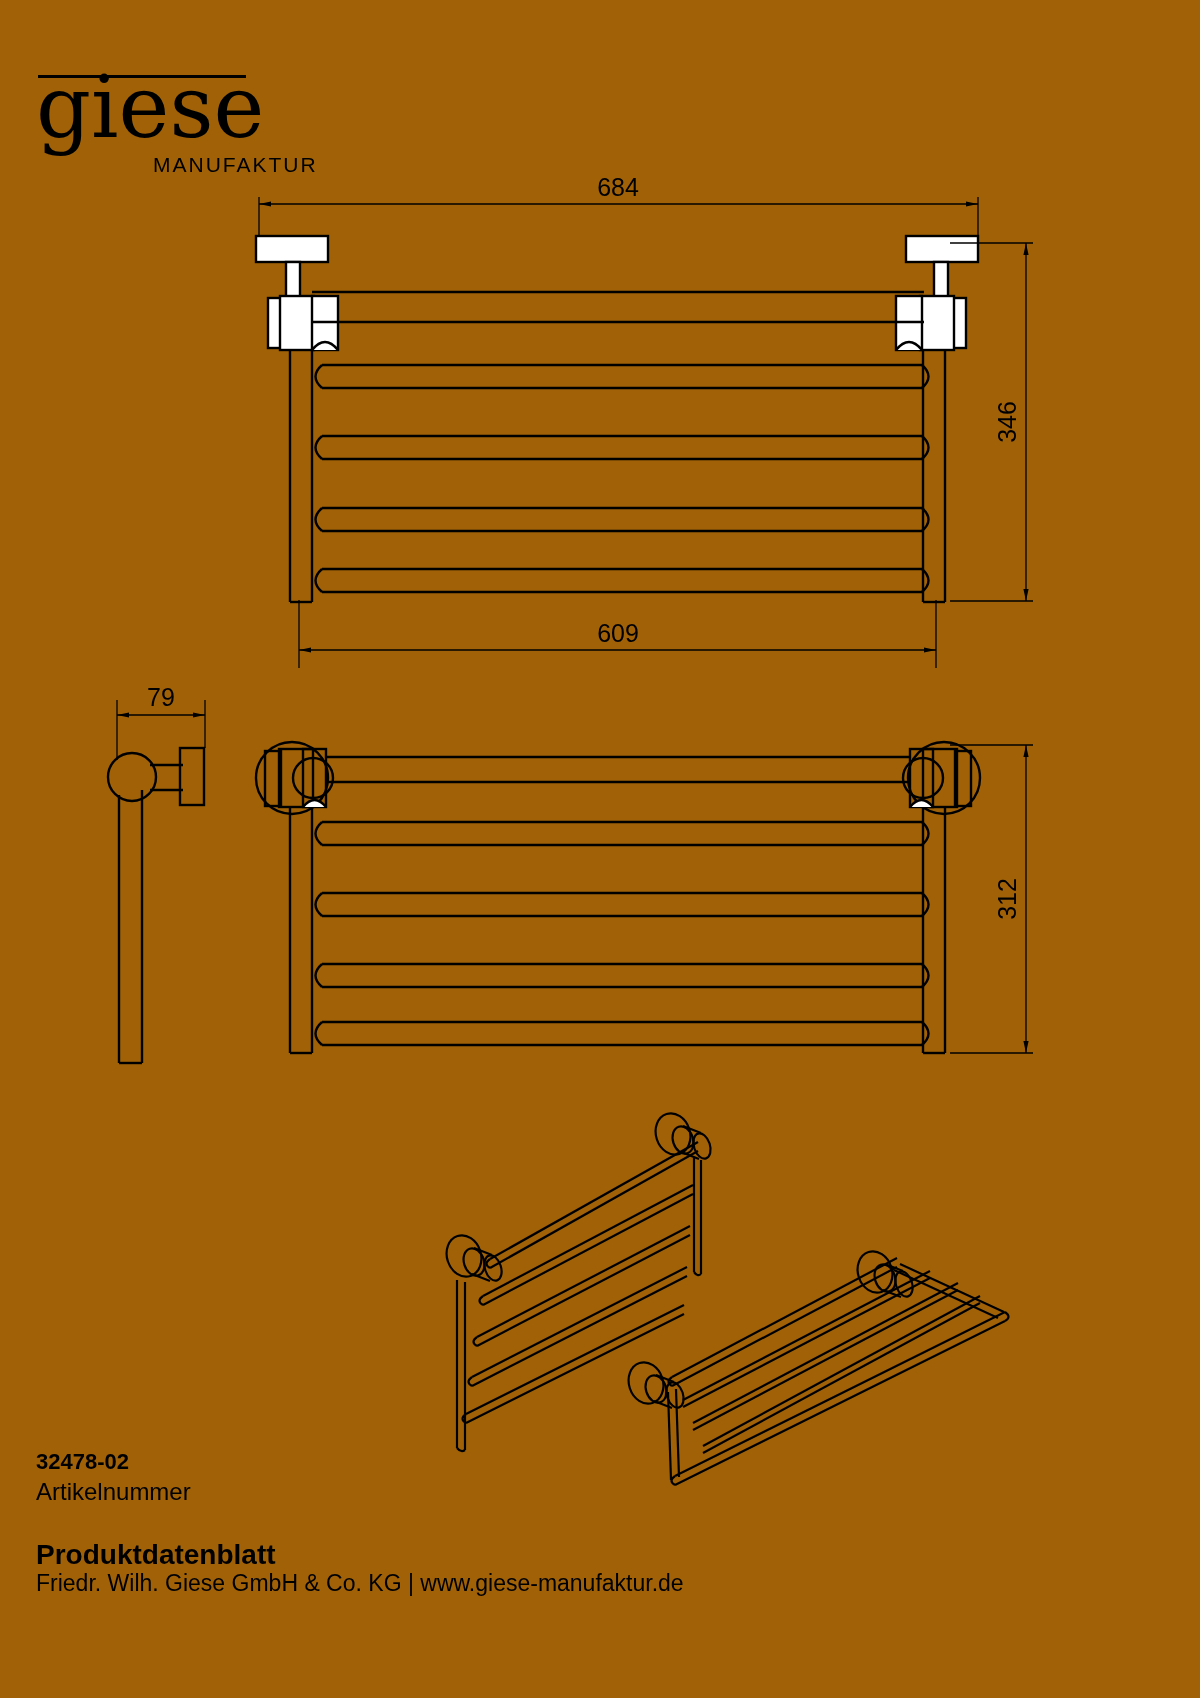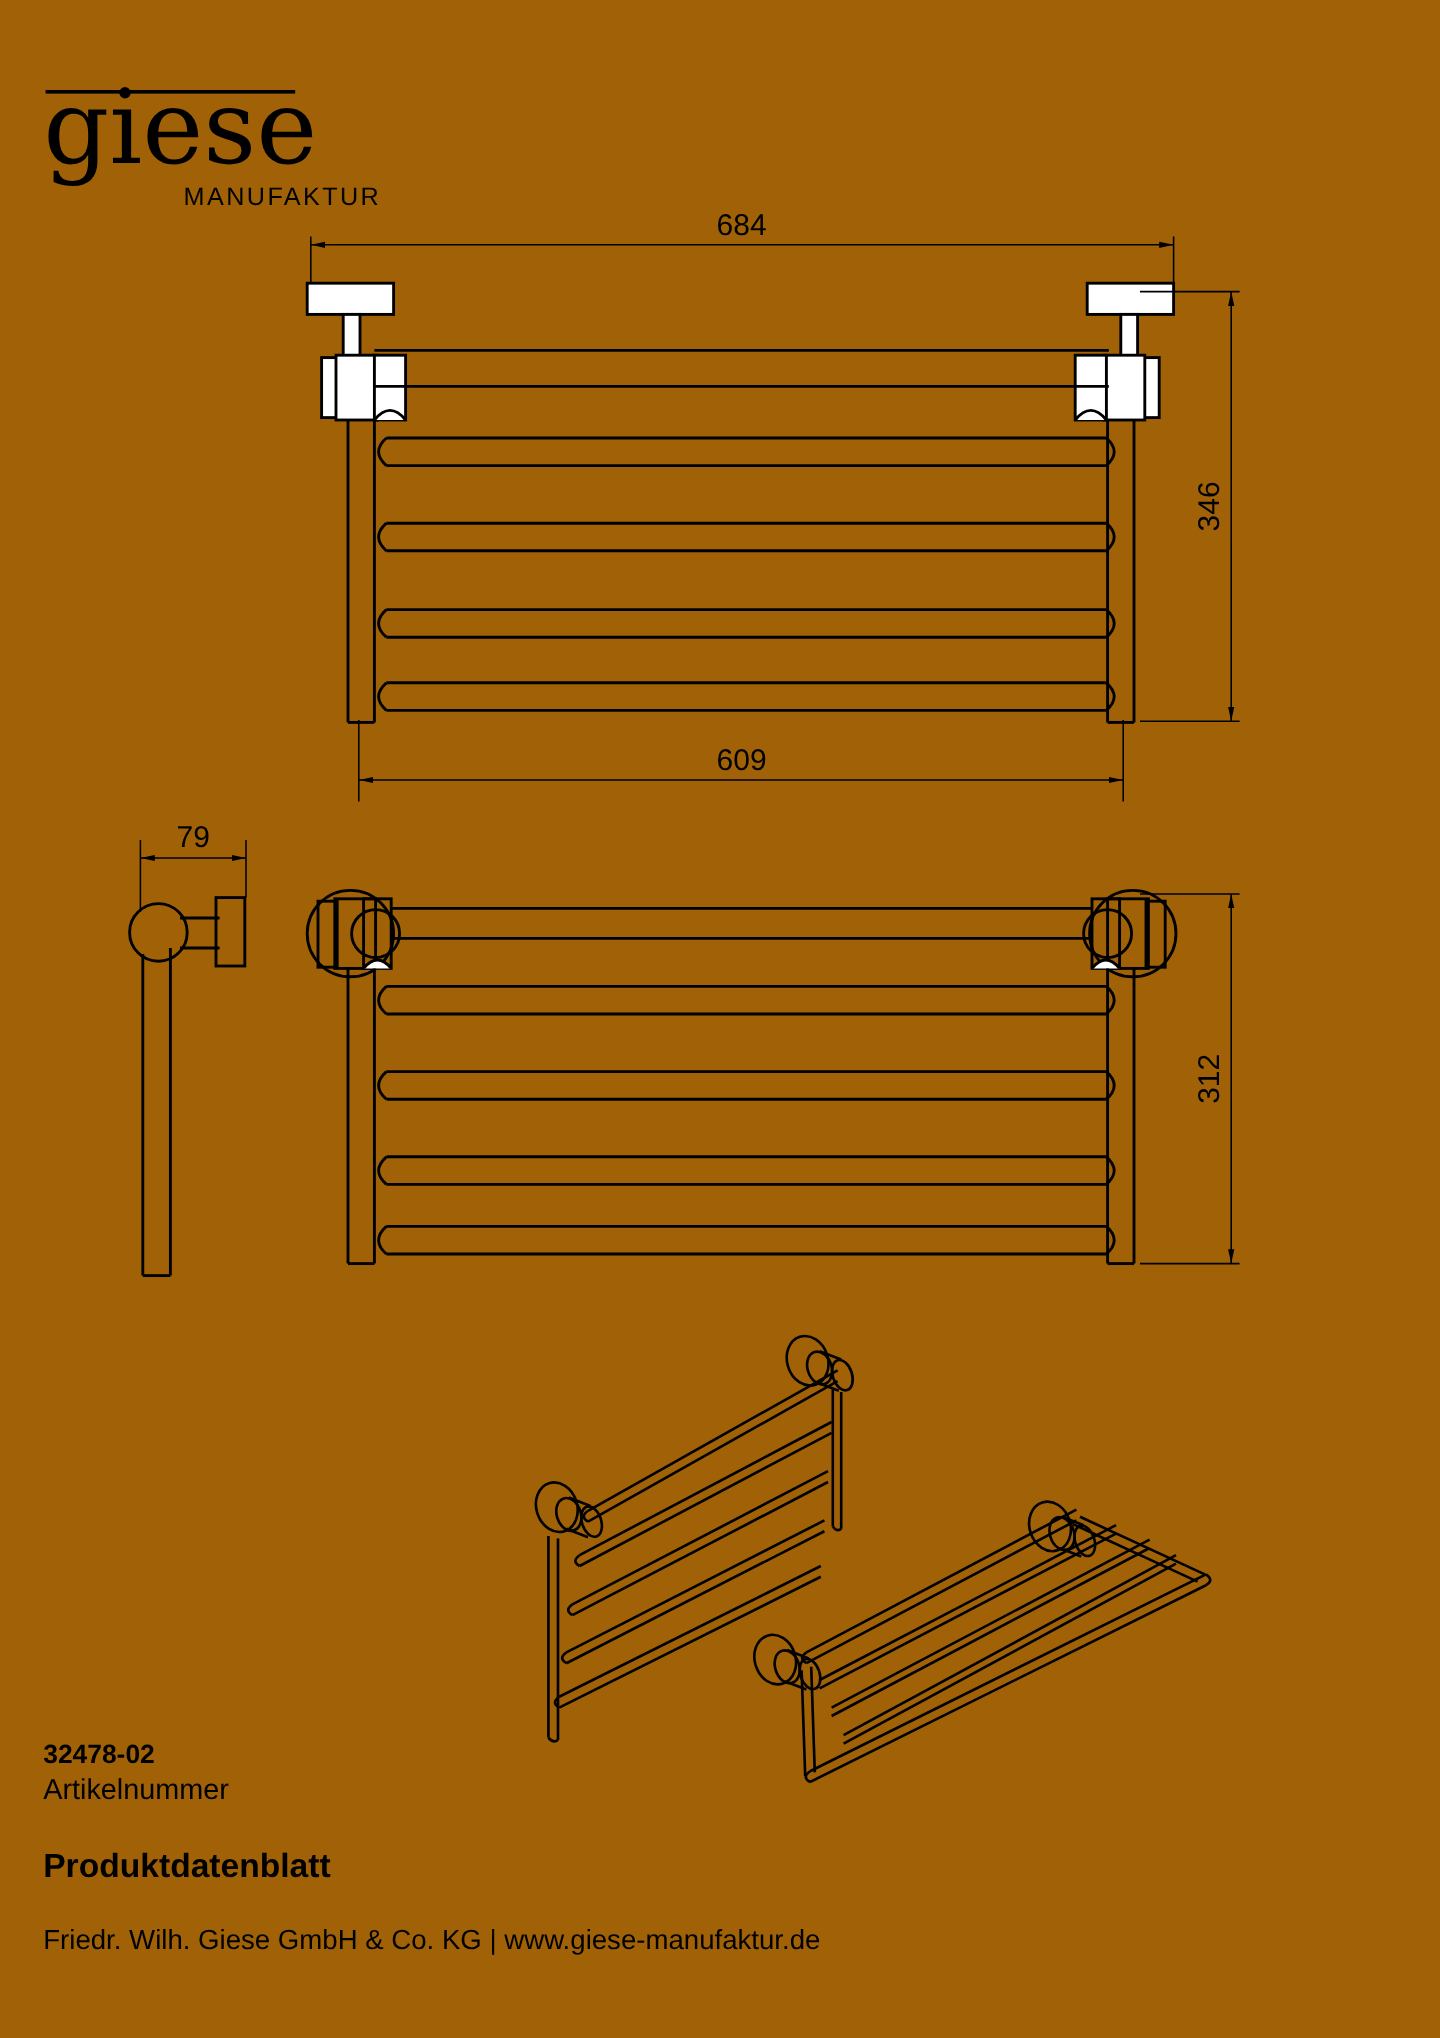--- a/index.html
+++ b/index.html
@@ -30,21 +30,21 @@
 
   
   #drawing{position:absolute;left:0;top:0;width:1200px;height:1560px;padding-left:20px;}
   #drawing svg{display:block;}
 
   
   .ftxt{position:absolute;font-family:"Liberation Sans", sans-serif;color:#000;white-space:nowrap;text-align:center;}
   #art-no   {left:36px; top:1449px; font-size:22px; font-weight:bold; letter-spacing:0px;}
   #art-label{left:36px; top:1478px; font-size:24px; font-weight:normal;}
   #pdb      {left:36px; top:1539px; font-size:28px; font-weight:bold;}
-  #company  {left:36px; top:1570px; font-size:23px; font-weight:normal;margin-top:33px;}
+  #company  {left:36px; top:1570px; font-size:23px; font-weight:normal;}
 </style>
 </head>
 <body>
 
 <div id="sheet">
 
   <div id="logo">
     <div class="rule"></div>
     <div class="word">giese</div>
     <div class="sub">MANUFAKTUR</div>

